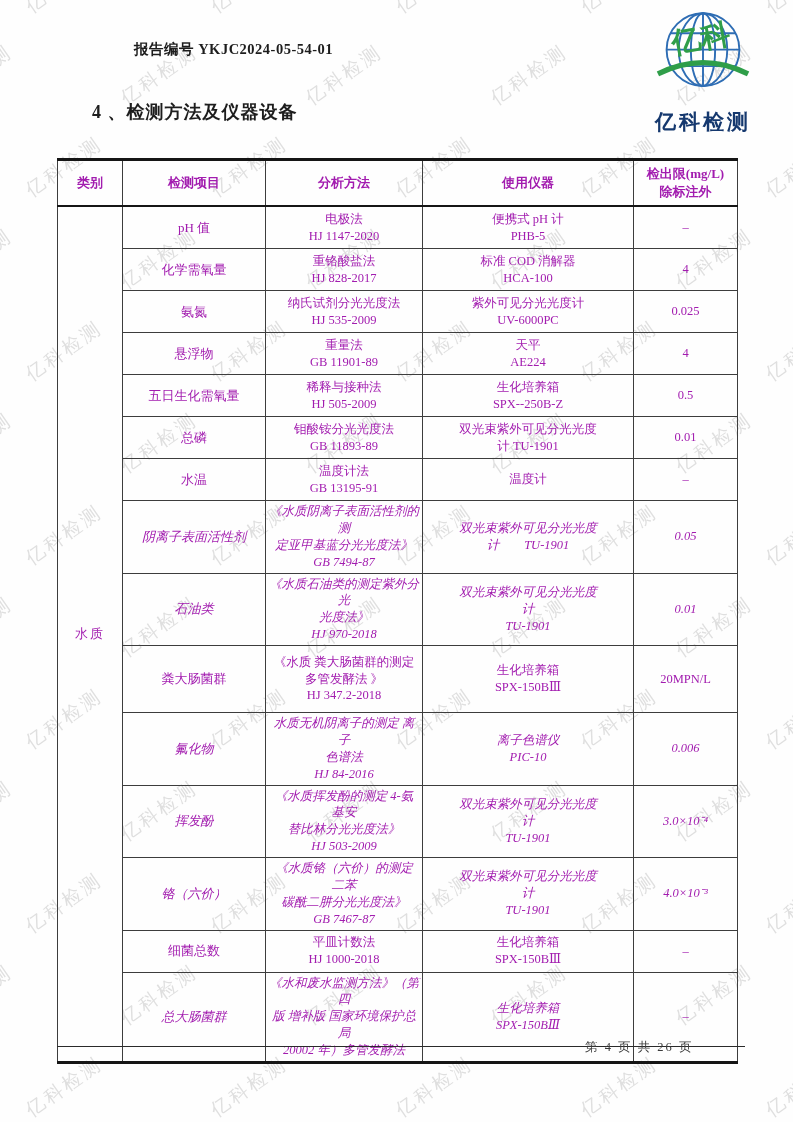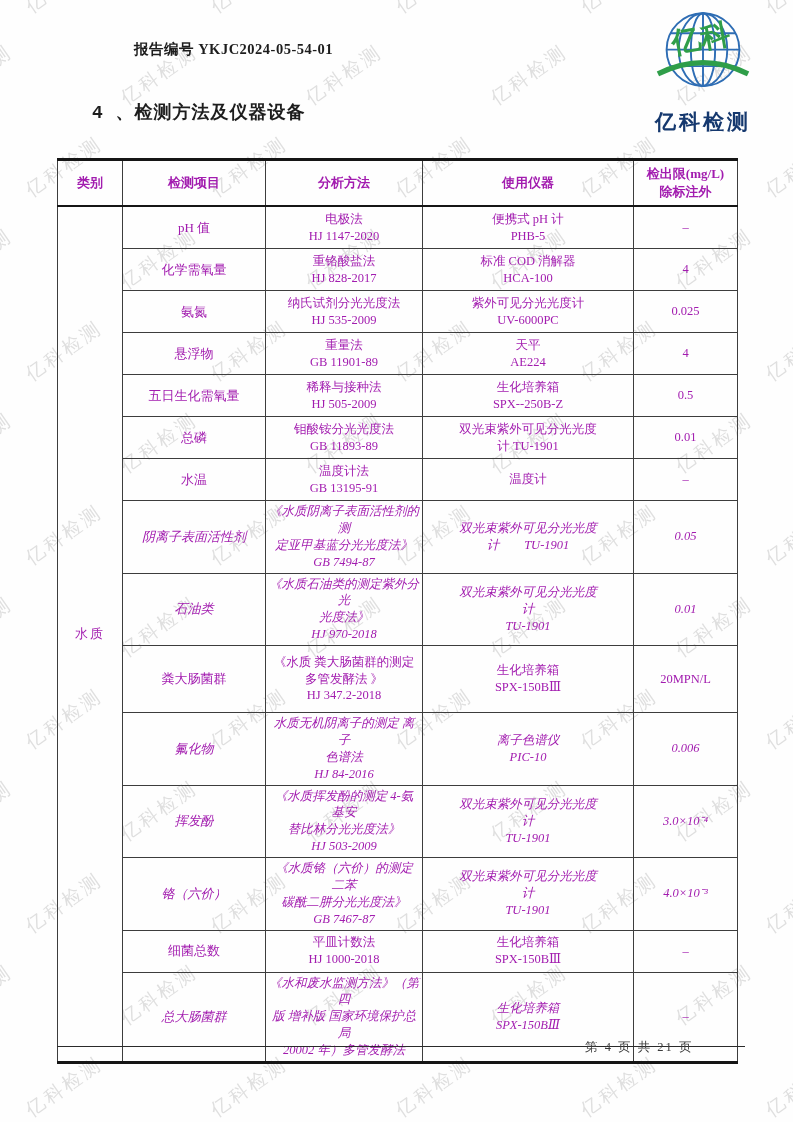--- a/index.html
+++ b/index.html
@@ -23,21 +23,21 @@
     letter-spacing:.5px;
     text-align:right;
   }
   .logo{ left:638px; top:6px; width:130px; text-align:center;}
   .logo .brand-cn{
     margin-top:2px; font-family:"Liberation Sans","DejaVu Sans",sans-serif;
     font-weight:bold; font-size:21px; color:#15386e; letter-spacing:3px;
   }
   .section-title{
     left:92px; top:100px; font-size:18px; font-weight:bold;
-    font-family:Liberation Mono, monospace; letter-spacing:1px;
+    font-family:Liberation Serif, serif; letter-spacing:1px;
   }
   .caption{
     left:57px; top:134px; width:680px; text-align:center;
     font-size:15.5px; font-weight:bold; letter-spacing:1px;
   }
 
   .tbl-wrap{ left:57px; top:158px; width:680px;}
   table.det{
     width:680px; border-collapse:collapse; table-layout:fixed;
     border:1.5px solid #151515; border-top-width:3px; border-bottom-width:3px;
@@ -320,15 +320,15 @@
 20002 年）多管发酵法</td>
             <td class="instrument-cell">生化培养箱
 SPX-150BⅢ</td>
             <td class="limit-cell">–</td>
           </tr>
         </tbody>
     </table>
   </div>
 
   <div class="layer footer-rule"></div>
-  <div class="layer page-num">第 4 页 共 21 页</div>
+  <div class="layer page-num">第 4 页 共 26 页</div>
 
 </div>
 
 </body></html>

